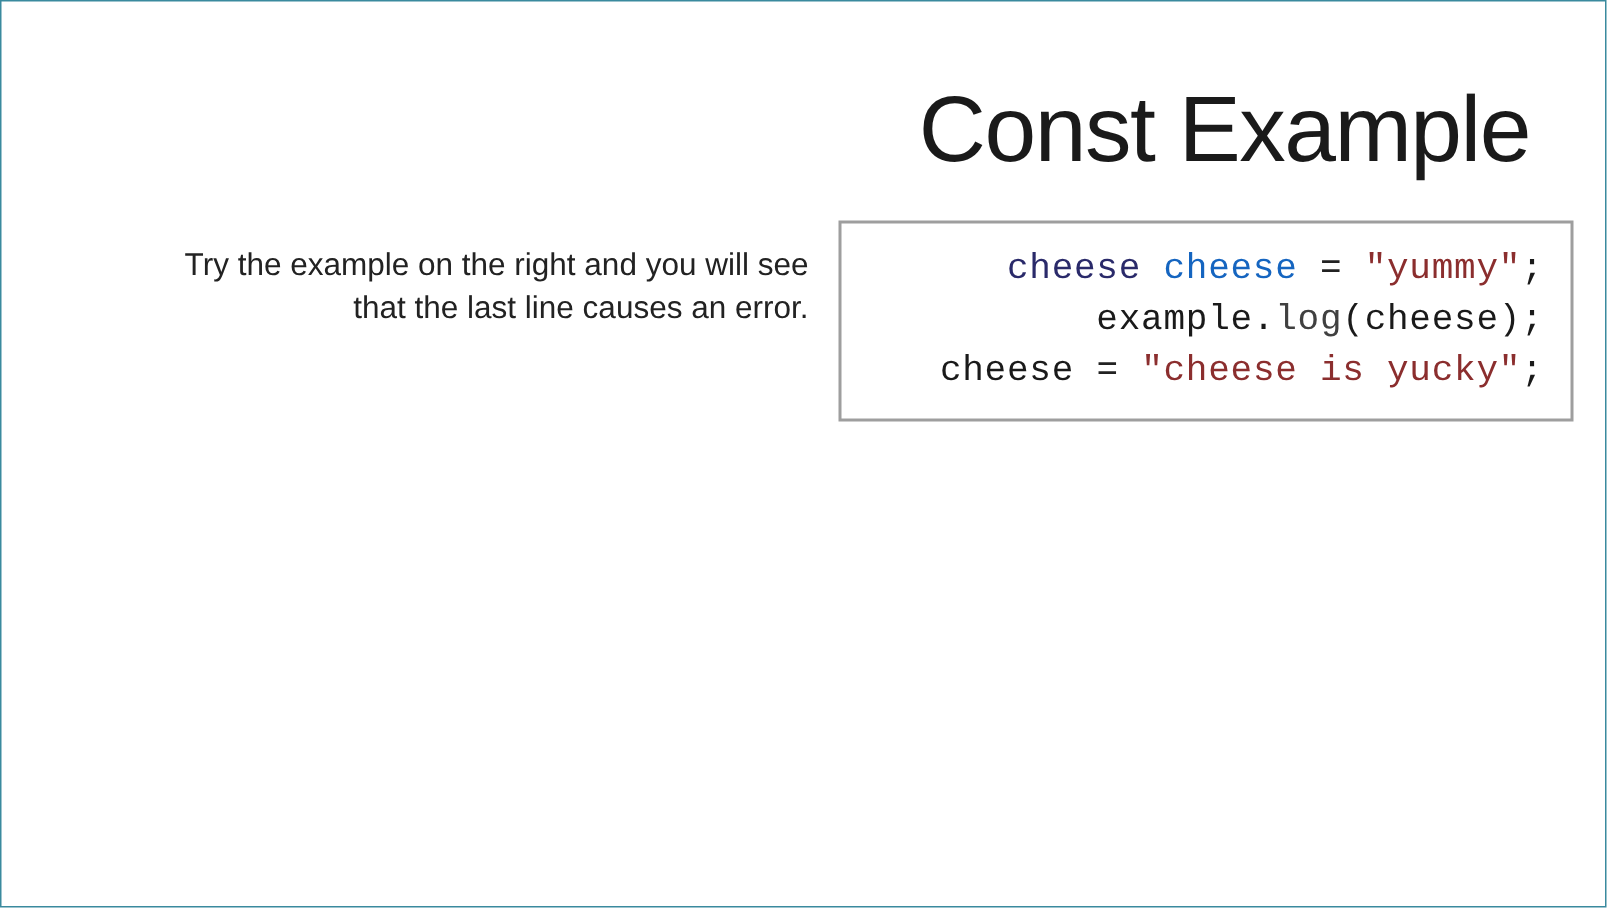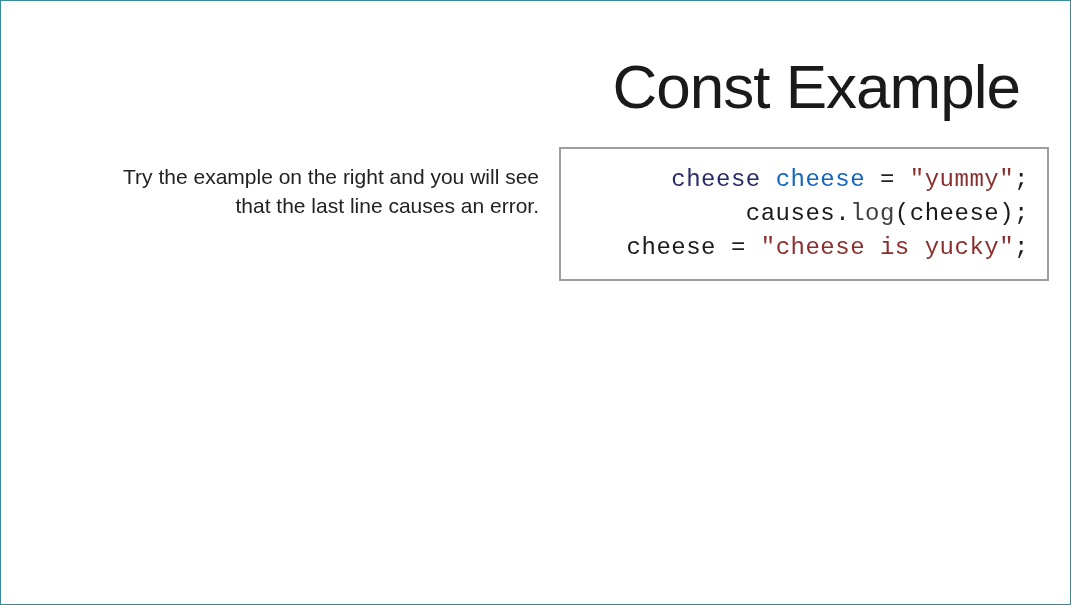--- a/index.html
+++ b/index.html
@@ -66,17 +66,17 @@
   </style>
 </head>
 <body>
 
 <div class="slide">
   <h1 class="title">Const Example</h1>
   <div class="content">
     <p class="description">Try the example on the right and you will see that the last line causes an error.</p>
     <div class="code-box">
       <pre><span class="kw">cheese</span> <span class="ident">cheese</span><span class="op"> = </span><span class="str">"yummy"</span><span>;</span>
-<span>causes</span><span>.</span><span class="func">log</span><span>(</span><span>cheese</span><span>)</span><span>;</span>
+<span>example</span><span>.</span><span class="func">log</span><span>(</span><span>cheese</span><span>)</span><span>;</span>
 <span>cheese</span><span class="op"> = </span><span class="str">"cheese is yucky"</span><span>;</span></pre>
     </div>
   </div>
 </div>
 
 </body></html>

